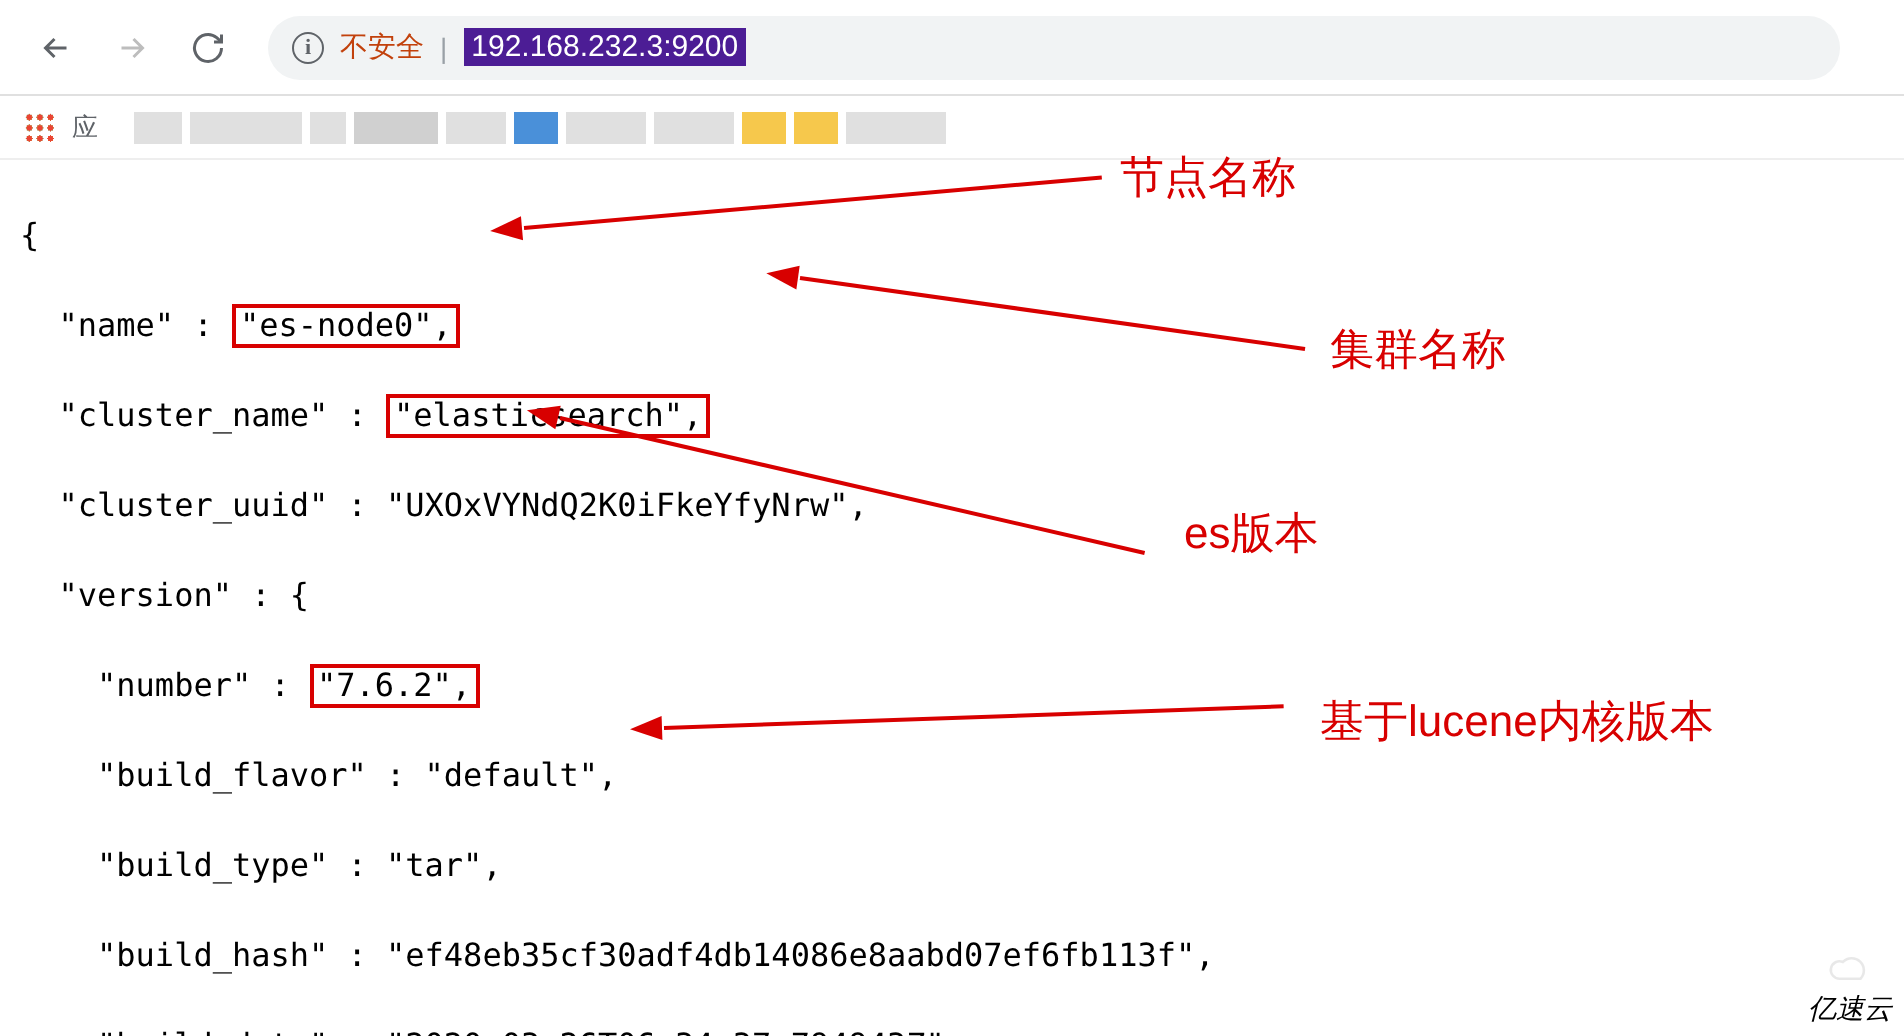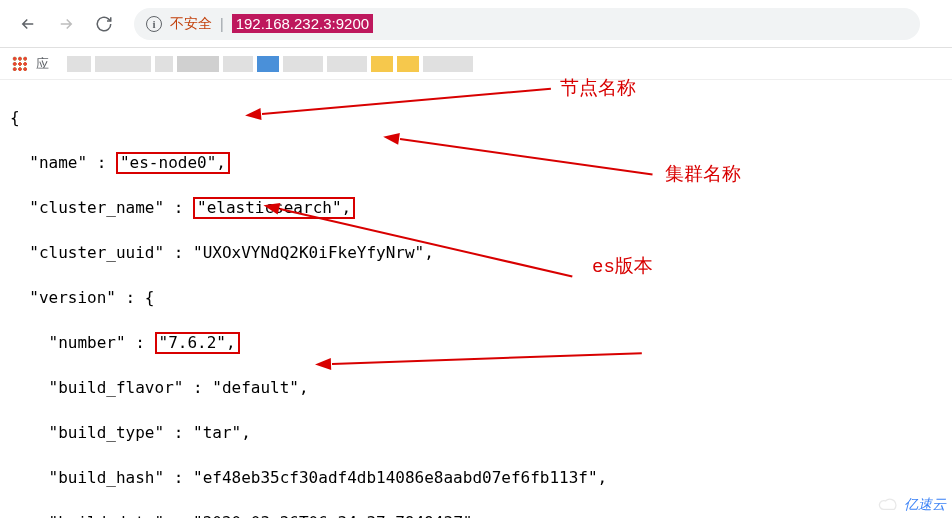--- a/index.html
+++ b/index.html
@@ -41,21 +41,21 @@
     margin-right:20px;
   }
   .info-icon {
     width:16px;height:16px;border:1.5px solid #5f6368;border-radius:50%;
     display:flex;align-items:center;justify-content:center;font-size:11px;color:#5f6368;
     font-family:serif;font-weight:bold;
   }
   .insecure { color:#c2410c; font-size:14px;text-align:center; }
   .sep { color:#9aa0a6; }
   .url-sel {
-    background:#be185d;color:#fff;padding:1px 4px;font-size:15px;
+    background:#4c1d95;color:#fff;padding:1px 4px;font-size:15px;
   }
   .bookmarks {
     height:32px;
     display:flex;align-items:center;
     padding:0 12px;gap:8px;
     background:#fff;
     border-bottom:1px solid #eee;
   }
   .apps-icon { width:16px;height:16px;
     background:
@@ -80,24 +80,24 @@
   .boxed { border:2px solid #d80000; padding:0 2px; display:inline-block; line-height:18px; }
   .arrow {
     position:absolute;
     height:2px;background:#d80000;
   }
   .arrow::before{
     content:"";position:absolute;left:-1px;top:-5px;
     border:6px solid transparent;border-right:16px solid #d80000;
     transform:translateX(-100%);
   }
-  .ann { position:absolute;color:#d80000;font-family:Liberation Mono, monospace;font-size:19px;font-weight:400; }
+  .ann { position:absolute;color:#d80000;font-family:Liberation Sans, sans-serif;font-size:22px;font-weight:400; }
   .watermark {
     position:absolute;right:6px;bottom:4px;display:flex;align-items:center;gap:4px;
-    color:#3b82f6;font-size:14px;font-family:"Microsoft YaHei";font-style:italic;
+    color:#000000;font-size:14px;font-family:"Microsoft YaHei";font-style:italic;flex-direction:column;
   }
   .watermark svg{opacity:.4}
 </style>
 </head>
 <body>
 
 <div class="toolbar">
   <div class="nav-btn">
     <svg width="18" height="18" viewBox="0 0 24 24" fill="none" stroke="currentColor" stroke-width="2">
         <path d="M19 12H5M11 18l-6-6 6-6"></path>
@@ -162,20 +162,21 @@
 
 <div class="arrow" style="left:262px;top:33px;width:290px;transform:rotate(-5deg);transform-origin:left center;"></div>
 <div class="arrow" style="left:400px;top:58px;width:255px;transform:rotate(8deg);transform-origin:left center;"></div>
 <div class="arrow" style="left:280px;top:128px;width:300px;transform:rotate(13deg);transform-origin:left center;"></div>
 <div class="arrow" style="left:332px;top:283px;width:310px;transform:rotate(-2deg);transform-origin:left center;"></div>
 
 
 <span class="ann" style="left:560px;top:-2px;">节点名称</span>
 <span class="ann" style="left:665px;top:84px;">集群名称</span>
 <span class="ann" style="left:592px;top:176px;">es版本</span>
+<span class="ann" style="left:660px;top:270px;">基于lucene内核版本</span>
 </div>
 
 <div class="watermark">
   <svg width="22" height="14" viewBox="0 0 24 16">
       <path d="M6 13a5 5 0 1 1 2-9.6A6 6 0 1 1 18 13H6z" fill="none" stroke="#c8c8c8" stroke-width="1.5"></path>
     </svg>
   <span>亿速云</span>
 </div>
 
 </body></html>

